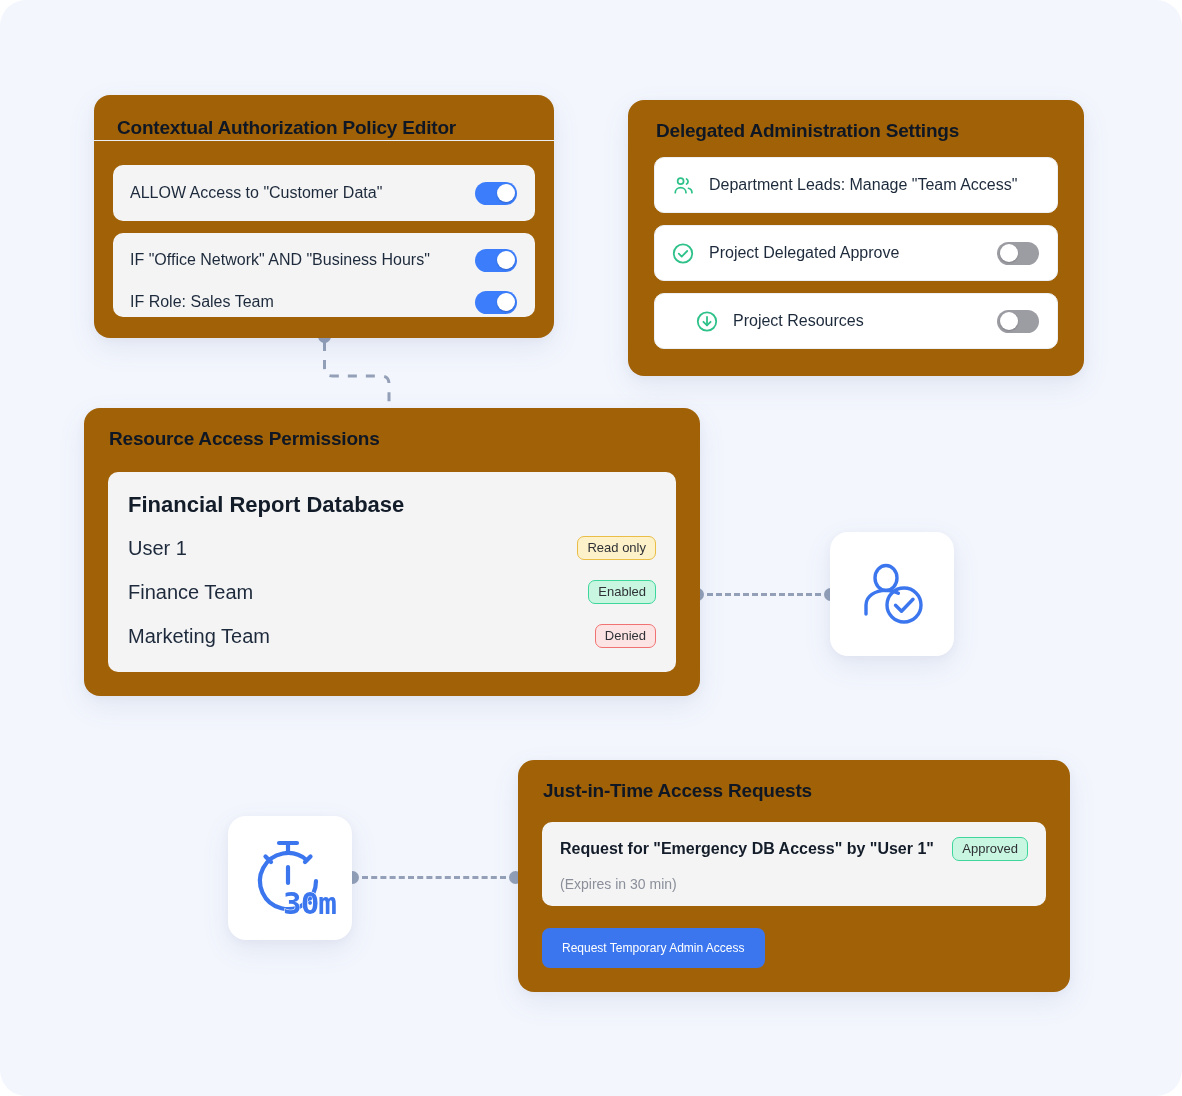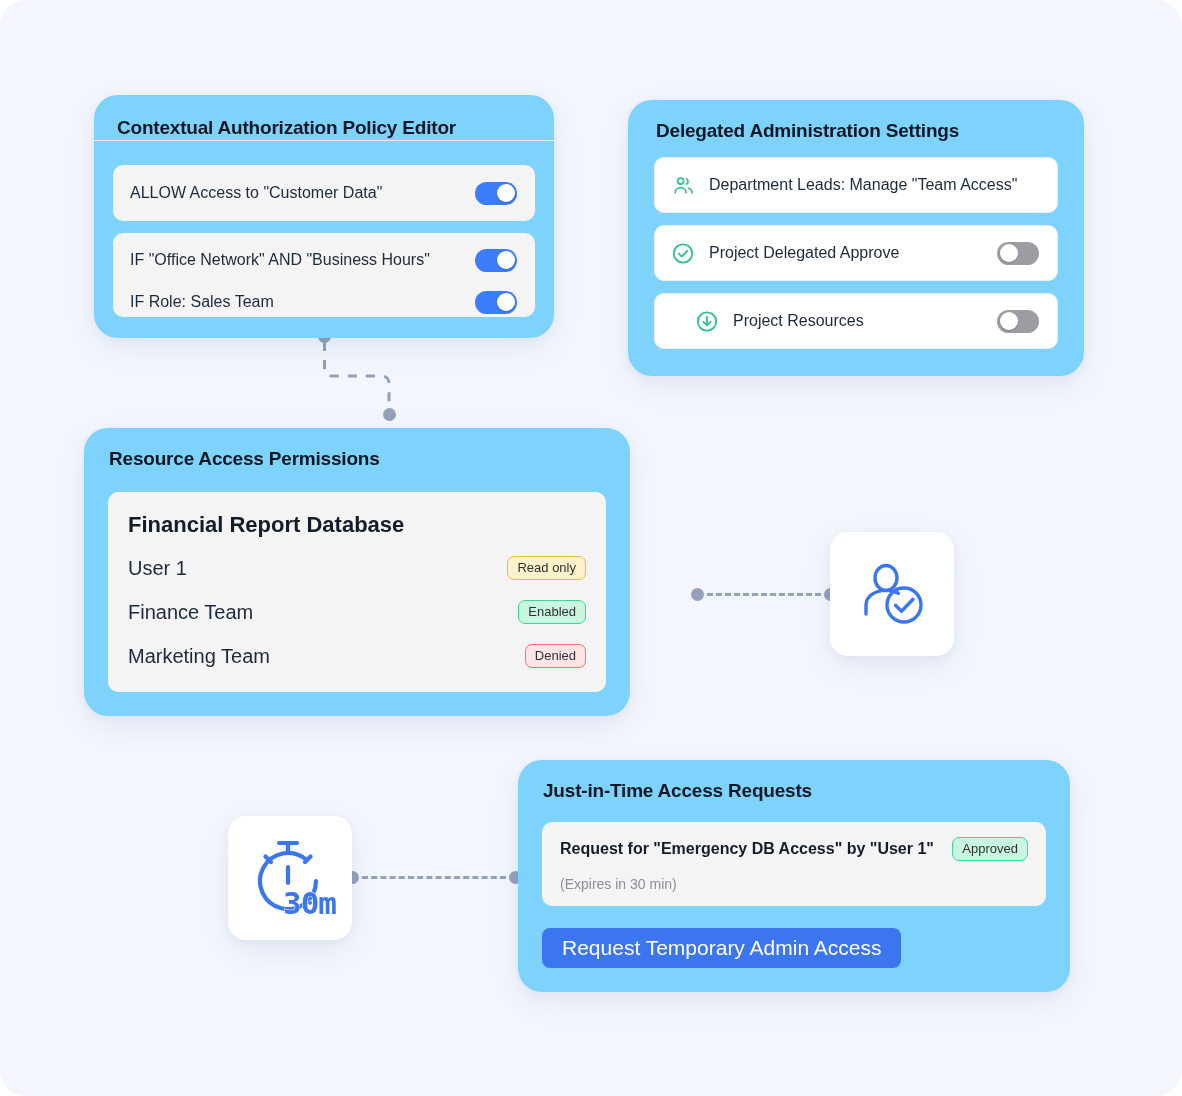--- a/index.html
+++ b/index.html
@@ -18,22 +18,22 @@
     width: 1182px;
     height: 1096px;
     background: #f3f6fd;
     border-radius: 26px;
     overflow: hidden;
   }
 
   
   .card {
     position: absolute;
-    background: #7dd3fc;
-    border-radius: 24px;
+    background: #a16207;
+    border-radius: 16px;
     box-shadow: 0 10px 28px rgba(80, 100, 150, 0.10),
                 0 2px 8px rgba(80, 100, 150, 0.05);
   }
   .card-title {
     font-size: 19px;
     font-weight: bold;
     color: #0f1724;
     letter-spacing: -0.2px;
   }
 
@@ -121,21 +121,21 @@
     display: flex; align-items: center; justify-content: center;
   }
   .deleg-label {
     flex: 1;
     font-size: 16px;
     color: #1d2a3b;
   }
 
   
   #resource-card {
-    left: 84px; top: 428px; width: 516px; height: 288px; padding-left: 30px;
+    left: 84px; top: 408px; width: 616px; height: 288px;
   }
   #resource-card .card-title {
     position: absolute; left: 25px; top: 20px;
   }
   #resource-inner {
     position: absolute;
     left: 24px; top: 64px; right: 24px; bottom: 24px;
     background: #f4f4f5;
     border-radius: 10px;
   }
@@ -202,21 +202,21 @@
   #jit-button {
     position: absolute;
     left: 24px; top: 168px;
     height: 40px;
     padding: 0 20px;
     display: flex; align-items: center;
     background: #3b76ee;
     color: #ffffff;
     border: none;
     border-radius: 8px;
-    font-size: 21px;
+    font-size: 12px;
     font-family: "Liberation Sans", sans-serif;
     cursor: pointer;
   }
 
   
   .icon-tile {
     position: absolute;
     width: 124px; height: 124px;
     background: #ffffff;
     border-radius: 18px;

